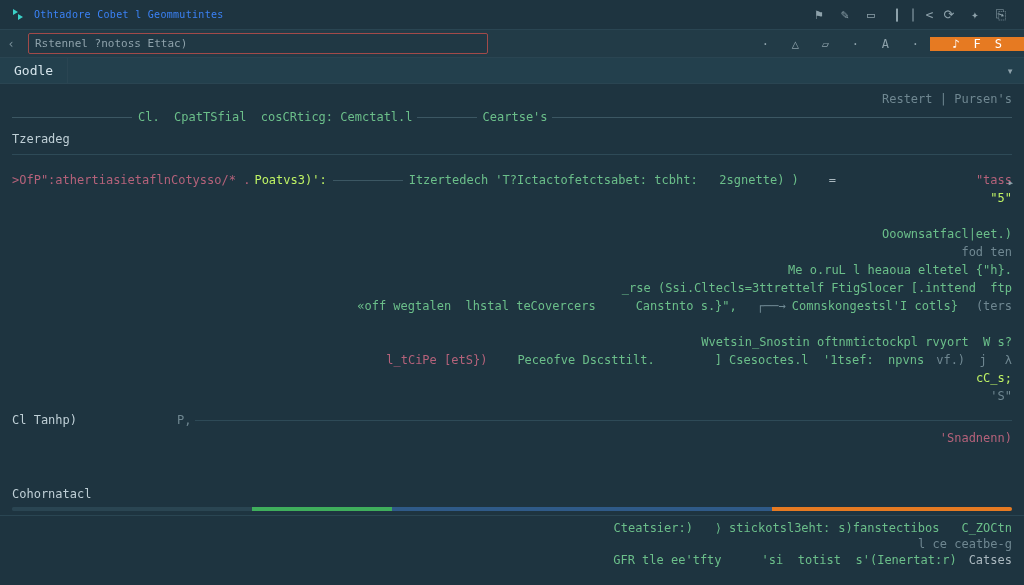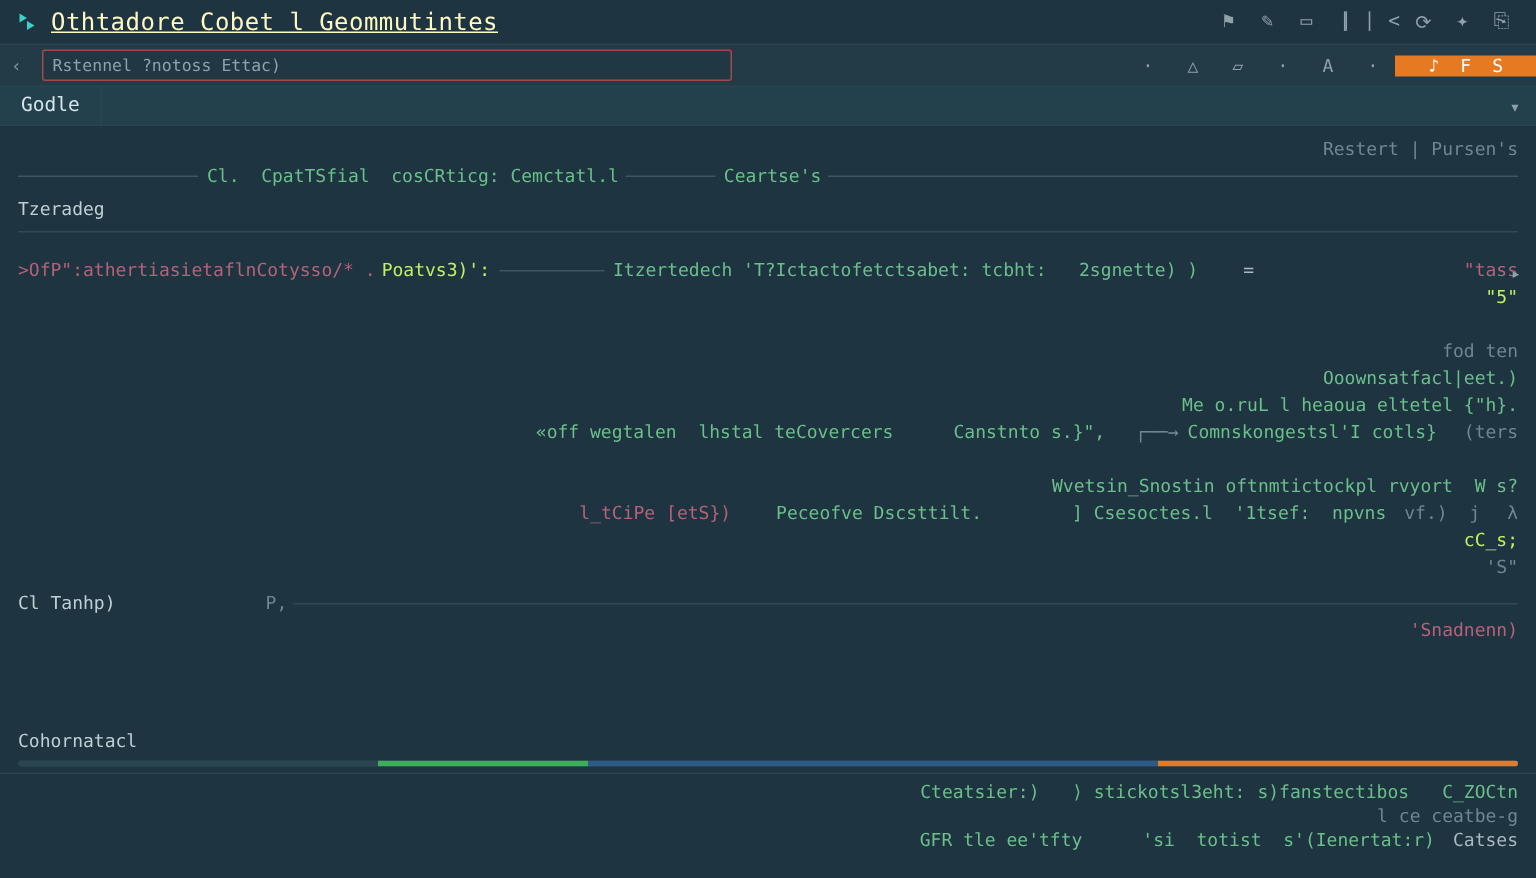--- a/index.html
+++ b/index.html
@@ -17,21 +17,21 @@
     display: flex; align-items: center;
     height: 30px;
     padding: 0 10px;
     background: #1e3440;
     border-bottom: 1px solid #2a4552;
   }
   .titlebar .logo {
     width: 16px; height: 16px; margin-right: 8px;
     color: #3bd1c8;
   }
-  .titlebar .title { color: #fef9c3; font-size: 16px; letter-spacing: .3px; text-decoration: underline; }
+  .titlebar .title { color: #3b82f6; font-size: 10px; letter-spacing: .3px; }
   .titlebar .spacer { flex: 1; }
   .titlebar .tool {
     width: 26px; height: 20px;
     display: inline-flex; align-items: center; justify-content: center;
     color: #8ea2ab; cursor: pointer;
     font-size: 13px;
   }
 
   
   .toolbar {
@@ -229,23 +229,24 @@
     <span class="c-str" style="margin-left:4px">Poatvs3)':</span>
     <span class="hr" style="flex:0 0 70px;margin:0 6px"></span>
     <span class="c-fn">Itzertedech 'T?Ictactofetctsabet: tcbht:   2sgnette) )</span>
     <span class="c-plain" style="margin:0 30px">=</span>
     <span style="flex:1"></span>
     <span class="c-key">"tass</span>
   </div>
   <div class="row"><span style="width:196px"></span><span class="c-str">"5"</span></div>
   <div class="row"></div>
 
+  <div class="row"><span class="c-fn">Ooownsatfacl|eet.)</span></div>
   <div class="row"><span class="c-dim">fod ten</span></div>
-  <div class="row"><span class="c-fn">Ooownsatfacl|eet.)</span></div>
   <div class="row"><span class="c-fn">Me o.ruL l heaoua eltetel {"h}.</span></div>
+  <div class="row"><span class="c-fn">_rse (Ssi.Cltecls=3ttrettelf FtigSlocer [.inttend  ftp</span></div>
   <div class="row">
     <span class="c-fn">«off wegtalen  lhstal teCovercers</span>
     <span style="width:40px"></span>
     <span class="c-fn">Canstnto s.}",</span>
     <span style="width:20px"></span>
     <span class="c-cmt">┌──→</span>
     <span class="c-fn" style="margin-left:6px">Comnskongestsl'I cotls}</span>
     <span class="c-dim" style="margin-left:18px">(ters</span>
   </div>
   <div class="row"></div>

